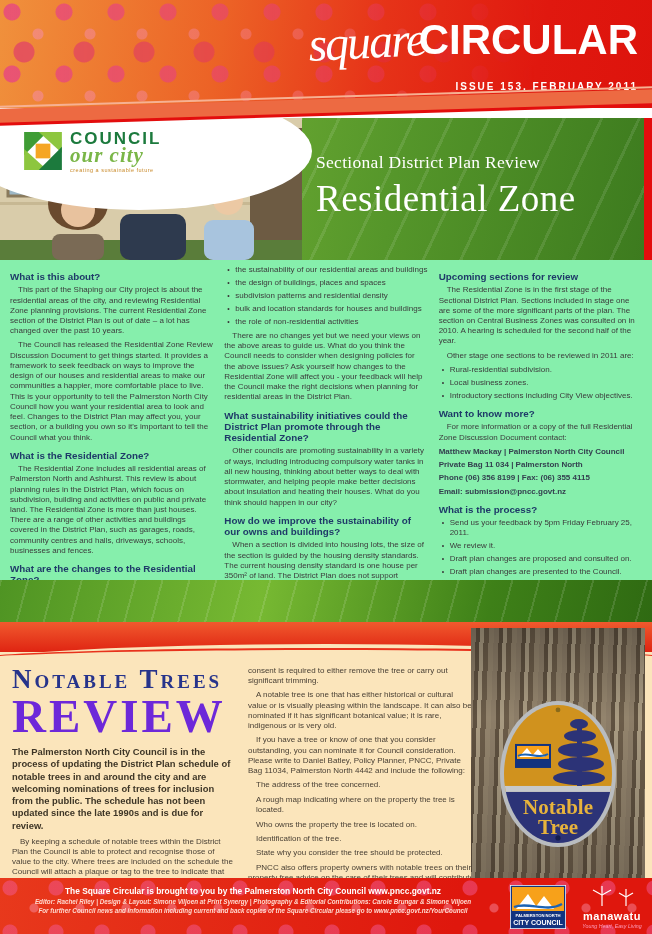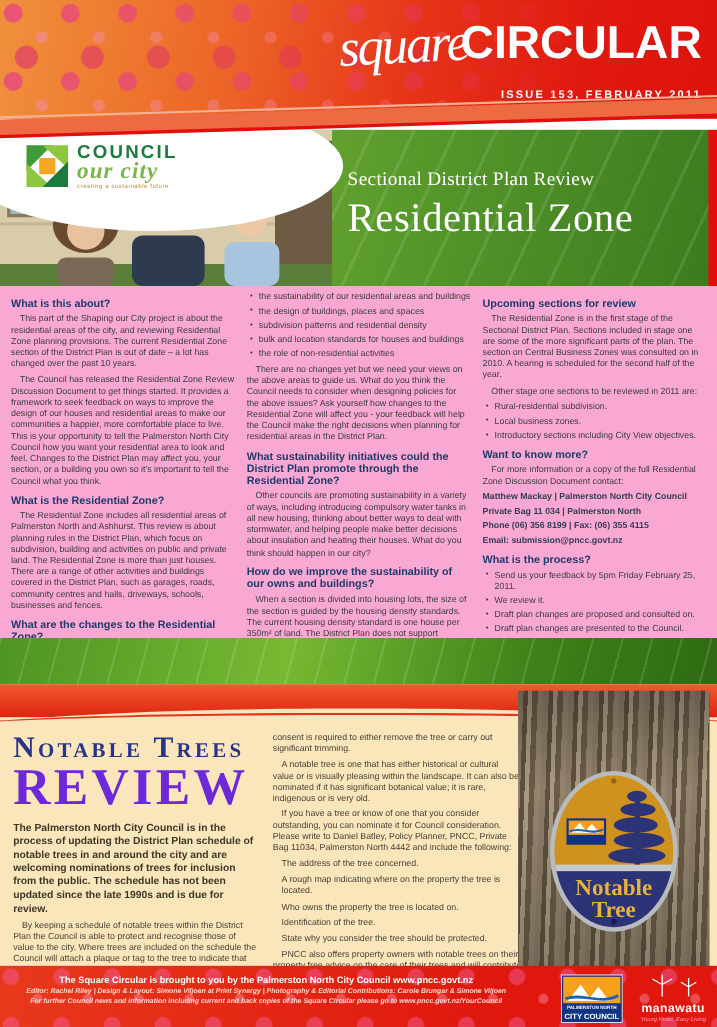--- a/index.html
+++ b/index.html
@@ -45,21 +45,21 @@
   .shaping .txt{line-height:1;}
   .sh1{color:#1c7a3d;font-weight:bold;font-size:17px;letter-spacing:2px;}
   .sh2{color:#7ab648;font-family:"Liberation Serif",serif;font-style:italic;font-weight:bold;
        font-size:21px;margin-top:-2px;letter-spacing:1px;}
   .sh3{color:#c98a2a;font-size:5.5px;margin-top:2px;letter-spacing:.5px;}
   .hero-text{position:absolute;left:316px;top:34px;color:#fff;z-index:5;}
   .kicker{font-family:"Liberation Serif",serif;font-size:17.5px;letter-spacing:.3px;}
   .hero-title{font-family:"Liberation Serif",serif;font-size:37px;margin-top:4px;letter-spacing:.5px;}
 
   
-  .main{position:absolute;top:260px;left:0;width:652px;height:320px;background:#f9a8d4;
+  .main{position:absolute;top:260px;left:0;width:652px;height:320px;background:#86efac;
     display:flex;gap:11px;padding:4px 10px;box-sizing:border-box;overflow:hidden;}
   .mcol{flex:1;min-width:0;}
   .col-h{color:#1e3a68;font-weight:bold;font-size:9.8px;line-height:1.15;margin:7px 0 3px;}
   .col-p{color:#3b3b3b;font-size:8px;line-height:1.28;margin:0 0 4px;text-indent:8px;}
   .col-p.flush{text-indent:0;}
   .col-p.contact{margin:0 0 3px;color:#33404f;font-weight:bold;}
   .bullets{margin:1px 0 4px;}
   .bullet-item{position:relative;color:#3b3b3b;font-size:8px;line-height:1.3;
     padding-left:11px;margin:0 0 2.5px;}
   .bullet-item::before{content:"•";position:absolute;left:3px;top:0;font-size:7px;color:#3b3b3b;}
@@ -95,21 +95,21 @@
   .badge{position:absolute;left:50%;top:50%;transform:translate(-50%,-52%);}
 
   
   .footer{position:absolute;top:878px;left:0;width:652px;height:56px;
     background:linear-gradient(100deg,#e8391c,#df170d 70%);overflow:hidden;}
   .footer .dots{position:absolute;inset:0;
     background-image:
       radial-gradient(circle at 10px 10px, rgba(240,90,150,.5) 7px, transparent 8px),
       radial-gradient(circle at 34px 30px, rgba(250,160,190,.4) 4px, transparent 5px);
     background-size:46px 44px,46px 44px;}
-  .ftext{position:absolute;left:3px;top:8px;width:478px;text-align:center;}
+  .ftext{position:absolute;left:14px;top:8px;width:478px;text-align:center;}
   .f1{color:#fff;font-weight:bold;font-size:8.4px;line-height:1.3;}
   .f2{color:#ffd9cf;font-style:italic;font-weight:bold;font-size:6.3px;line-height:1.5;}
   .flogos{position:absolute;right:8px;top:7px;display:flex;align-items:center;gap:14px;}
   .manawatu{text-align:center;color:#fff;}
   .manawatu .mname{font-weight:bold;font-size:11px;letter-spacing:.5px;line-height:1;}
   .manawatu .mtag{color:#ff9fc0;font-style:italic;font-size:5.3px;margin-top:1px;}
 </style>
 </head>
 <body>
 

